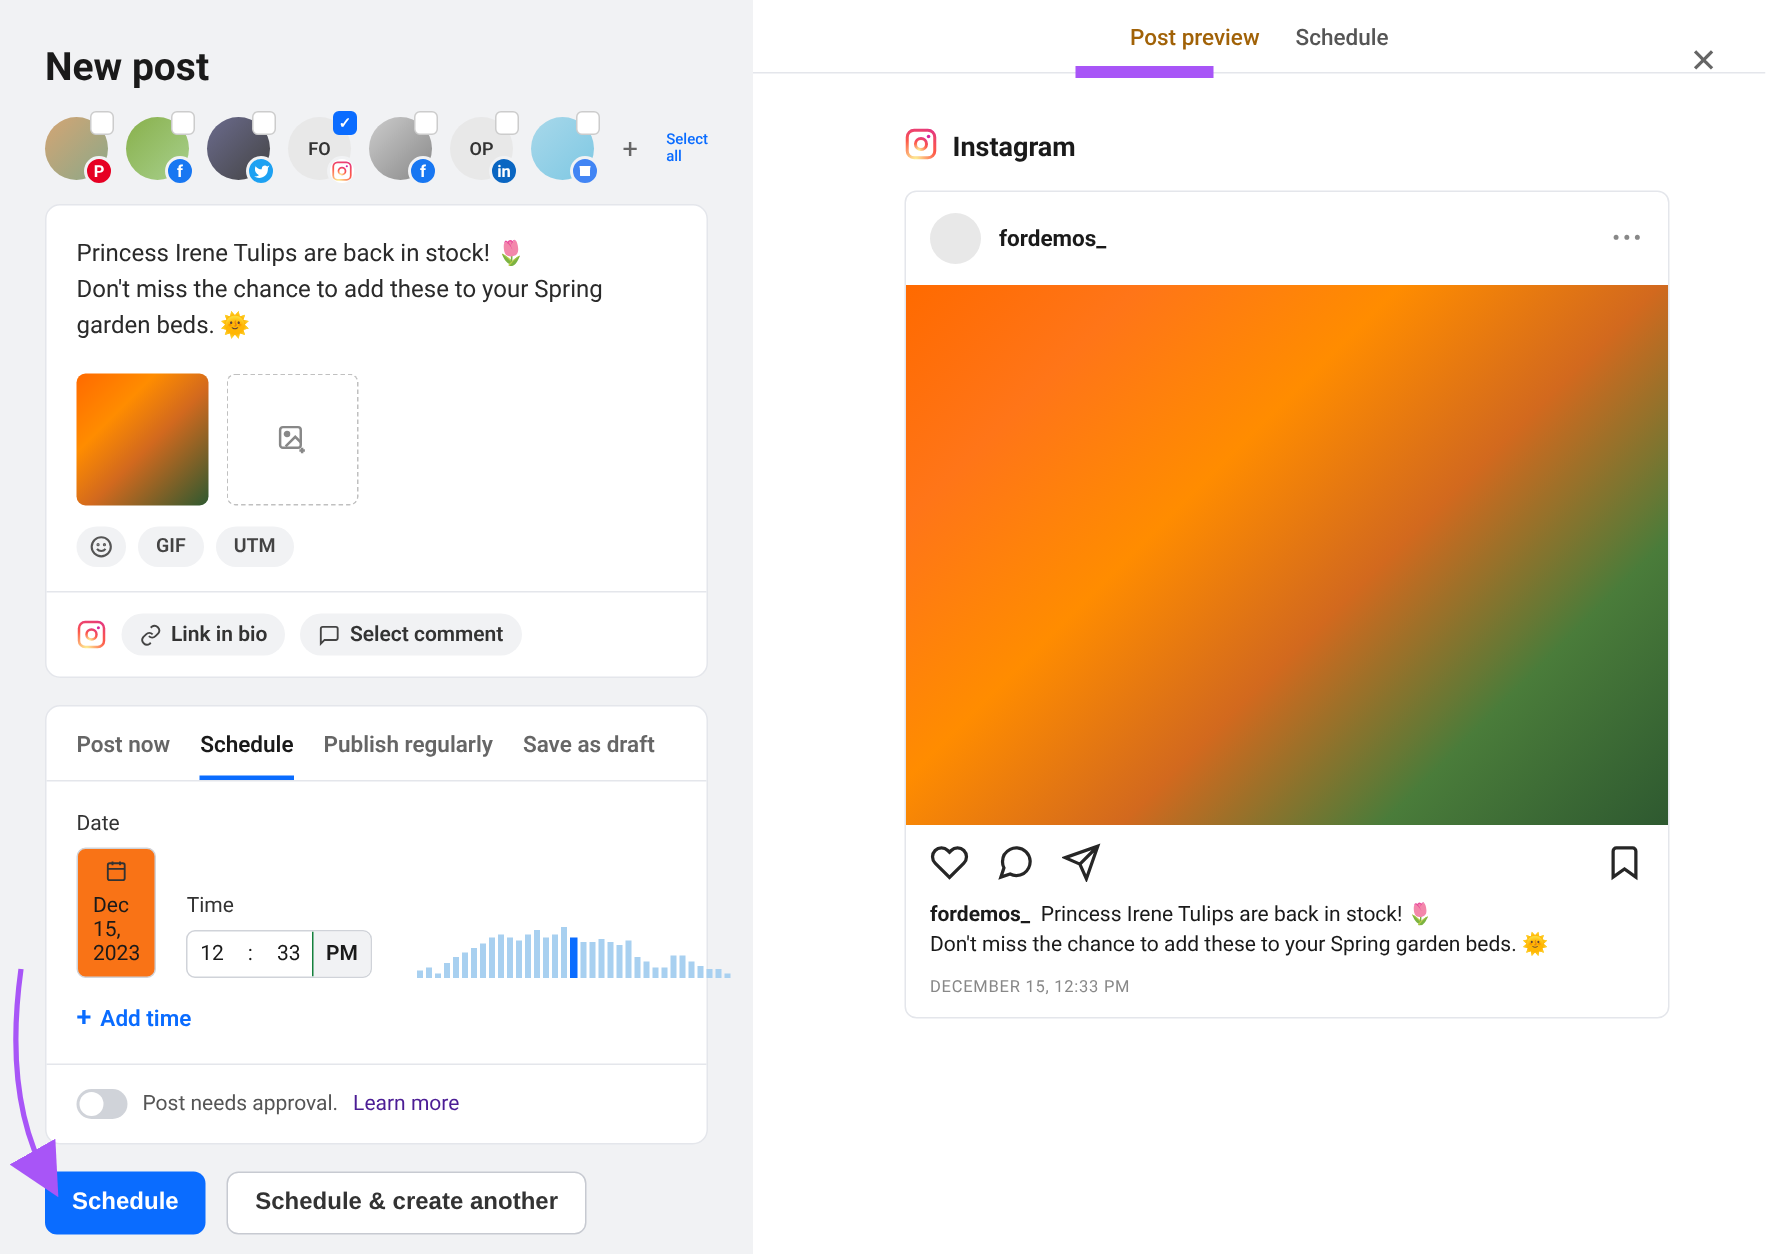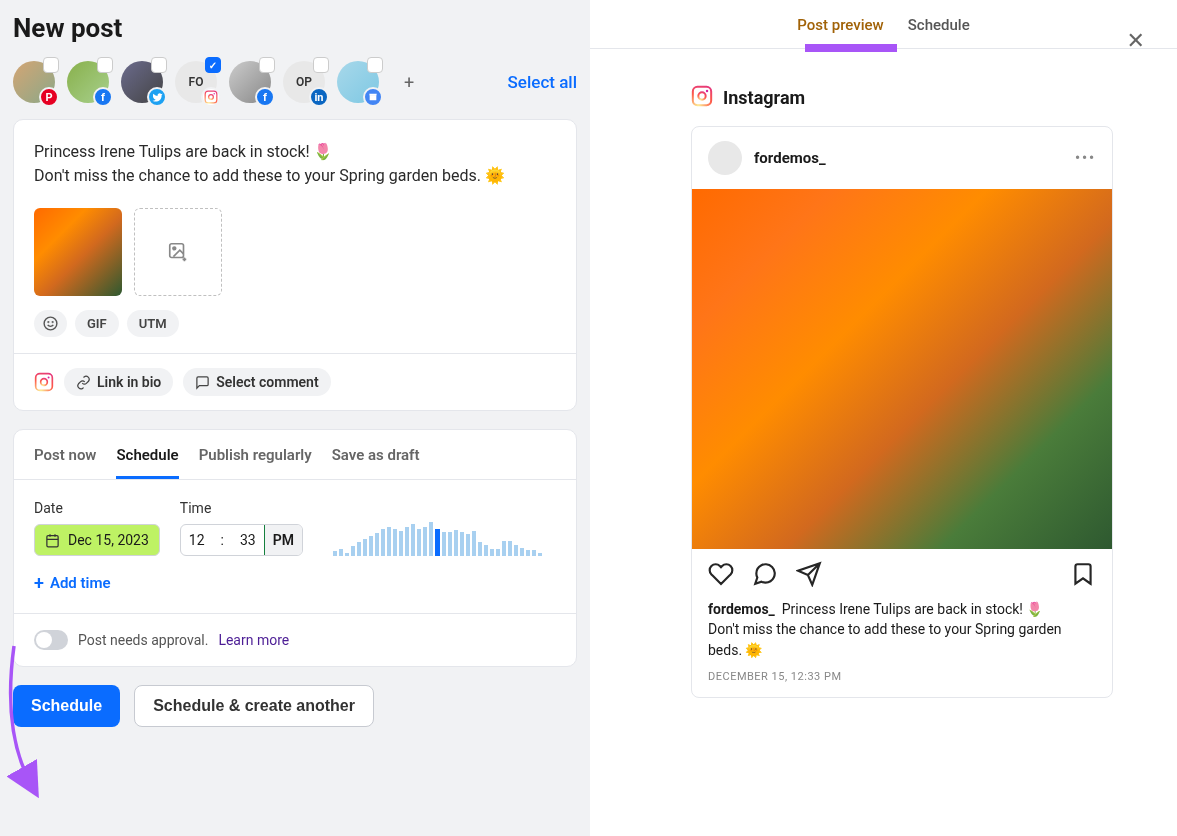--- a/index.html
+++ b/index.html
@@ -1,18 +1,18 @@
 <!DOCTYPE html>
 <html><head>
 <meta charset="utf-8">
 <style>
 * { box-sizing: border-box; margin: 0; padding: 0; }
 body { font-family: -apple-system, BlinkMacSystemFont, "Segoe UI", Roboto, sans-serif; font-size: 14px; color: #1a1a1a; background: #fff; width: 1177px; height: 836px; overflow: hidden; }
 .app { display: flex; height: 100%; }
-.left { width: 590px; background: #f1f2f4; padding: 13px; overflow-y: auto; }
+.left { width: 502px; background: #f1f2f4; padding: 30px; overflow-y: auto; }
 .right { flex: 1; background: #fff; display: flex; flex-direction: column; position: relative; }
 .title { font-size: 26px; font-weight: 700; margin-bottom: 18px; }
 .accounts { display: flex; align-items: center; gap: 12px; margin-bottom: 16px; }
 .acct { position: relative; width: 42px; height: 42px; }
 .acct-avatar { width: 42px; height: 42px; border-radius: 50%; background: linear-gradient(135deg, #d4a574, #8ba888); }
 .acct-avatar.a2 { background: linear-gradient(135deg, #88b04b, #a8d08d); }
 .acct-avatar.a3 { background: linear-gradient(135deg, #6b6b8d, #444); }
 .acct-avatar.a4 { background: #e8e8e8; display: flex; align-items: center; justify-content: center; font-size: 12px; font-weight: 600; color: #333; }
 .acct-avatar.a5 { background: linear-gradient(135deg, #ccc, #888); }
 .acct-avatar.a6 { background: #e8e8e8; display: flex; align-items: center; justify-content: center; font-size: 12px; font-weight: 600; color: #333; }
@@ -21,39 +21,39 @@
 .acct-check.checked { background: #0a6cff; border-color: #0a6cff; display: flex; align-items: center; justify-content: center; }
 .acct-check.checked::after { content: "✓"; color: #fff; font-size: 10px; font-weight: 700; }
 .acct-net { position: absolute; bottom: -4px; right: -4px; width: 20px; height: 20px; border-radius: 50%; display: flex; align-items: center; justify-content: center; font-size: 11px; font-weight: 700; color: #fff; border: 2px solid #f1f2f4; }
 .net-pin { background: #e60023; }
 .net-fb { background: #1877f2; }
 .net-tw { background: #1da1f2; }
 .net-ig { background: #fff; }
 .net-li { background: #0a66c2; }
 .net-gmb { background: #4285f4; }
 .add-acct { width: 36px; height: 36px; border-radius: 50%; display: flex; align-items: center; justify-content: center; color: #666; font-size: 18px; cursor: pointer; }
-.select-all { margin-left: auto; color: #0a6cff; font-weight: 500; cursor: pointer; font-size: 17px; }
+.select-all { margin-left: auto; color: #0a6cff; font-weight: 500; cursor: pointer; font-size: 10px; }
 .card { background: #fff; border-radius: 10px; border: 1px solid #e4e6eb; margin-bottom: 18px; }
 .post-text { padding: 20px; font-size: 16px; line-height: 1.5; color: #2a2a2a; }
 .media-row { display: flex; gap: 12px; padding: 0 20px 14px; }
 .media-thumb { width: 88px; height: 88px; border-radius: 6px; background: linear-gradient(135deg, #ff6a00 0%, #ff8c00 30%, #d2691e 55%, #2e5930 100%); }
 .media-add { width: 88px; height: 88px; border: 1px dashed #c0c0c0; border-radius: 6px; display: flex; align-items: center; justify-content: center; color: #888; cursor: pointer; }
 .chips { display: flex; gap: 8px; padding: 0 20px 16px; }
 .chip { background: #f1f2f4; border-radius: 16px; padding: 5px 12px; font-size: 13px; font-weight: 600; color: #444; cursor: pointer; display: flex; align-items: center; gap: 5px; }
 .chip.icon-only { padding: 5px 8px; }
 .ig-row { border-top: 1px solid #e4e6eb; padding: 14px 20px; display: flex; align-items: center; gap: 10px; }
 .ig-logo { width: 20px; height: 20px; }
 .pill { background: #f1f2f4; border-radius: 16px; padding: 6px 12px; font-size: 14px; font-weight: 600; color: #333; cursor: pointer; display: flex; align-items: center; gap: 6px; }
 .sched-tabs { display: flex; gap: 20px; padding: 16px 20px 0; border-bottom: 1px solid #e4e6eb; }
 .sched-tab { padding-bottom: 12px; font-size: 15px; font-weight: 600; color: #666; cursor: pointer; border-bottom: 3px solid transparent; }
 .sched-tab.active { color: #1a1a1a; border-bottom-color: #0a6cff; }
 .sched-body { padding: 20px; }
 .dt-row { display: flex; gap: 20px; align-items: flex-end; }
 .dt-col label { display: block; font-size: 14px; color: #333; margin-bottom: 8px; }
-.dt-input { border: 1px solid #d0d3d9; border-radius: 6px; padding: 7px 10px; font-size: 14px; display: flex; align-items: center; gap: 8px; background: #bef264; }
+.dt-input { border: 1px solid #d0d3d9; border-radius: 6px; padding: 7px 10px; font-size: 14px; display: flex; align-items: center; gap: 8px; background: #f97316; flex-direction: column; }
 .time-group { display: flex; align-items: stretch; border: 1px solid #d0d3d9; border-radius: 6px; overflow: hidden; background: #fff; }
 .time-seg { padding: 7px 8px; font-size: 14px; display: flex; align-items: center; }
 .time-seg.ampm { background: #f1f2f4; font-weight: 600; border-left: 1px solid #15803d; }
 .spark { display: flex; align-items: flex-end; gap: 2px; height: 36px; margin-left: 10px; }
 .sb { width: 4px; background: #a8d0f0; }
 .sb.mark { background: #0a6cff; width: 5px; }
 .add-time { margin-top: 16px; color: #0a6cff; font-weight: 600; font-size: 15px; cursor: pointer; display: flex; align-items: center; gap: 6px; }
 .approval-row { border-top: 1px solid #e4e6eb; padding: 16px 20px; display: flex; align-items: center; gap: 10px; font-size: 14px; color: #555; }
 .toggle { width: 34px; height: 20px; border-radius: 10px; background: #d0d3d9; position: relative; cursor: pointer; }
 .toggle::after { content: ""; position: absolute; left: 2px; top: 2px; width: 16px; height: 16px; border-radius: 50%; background: #fff; }

